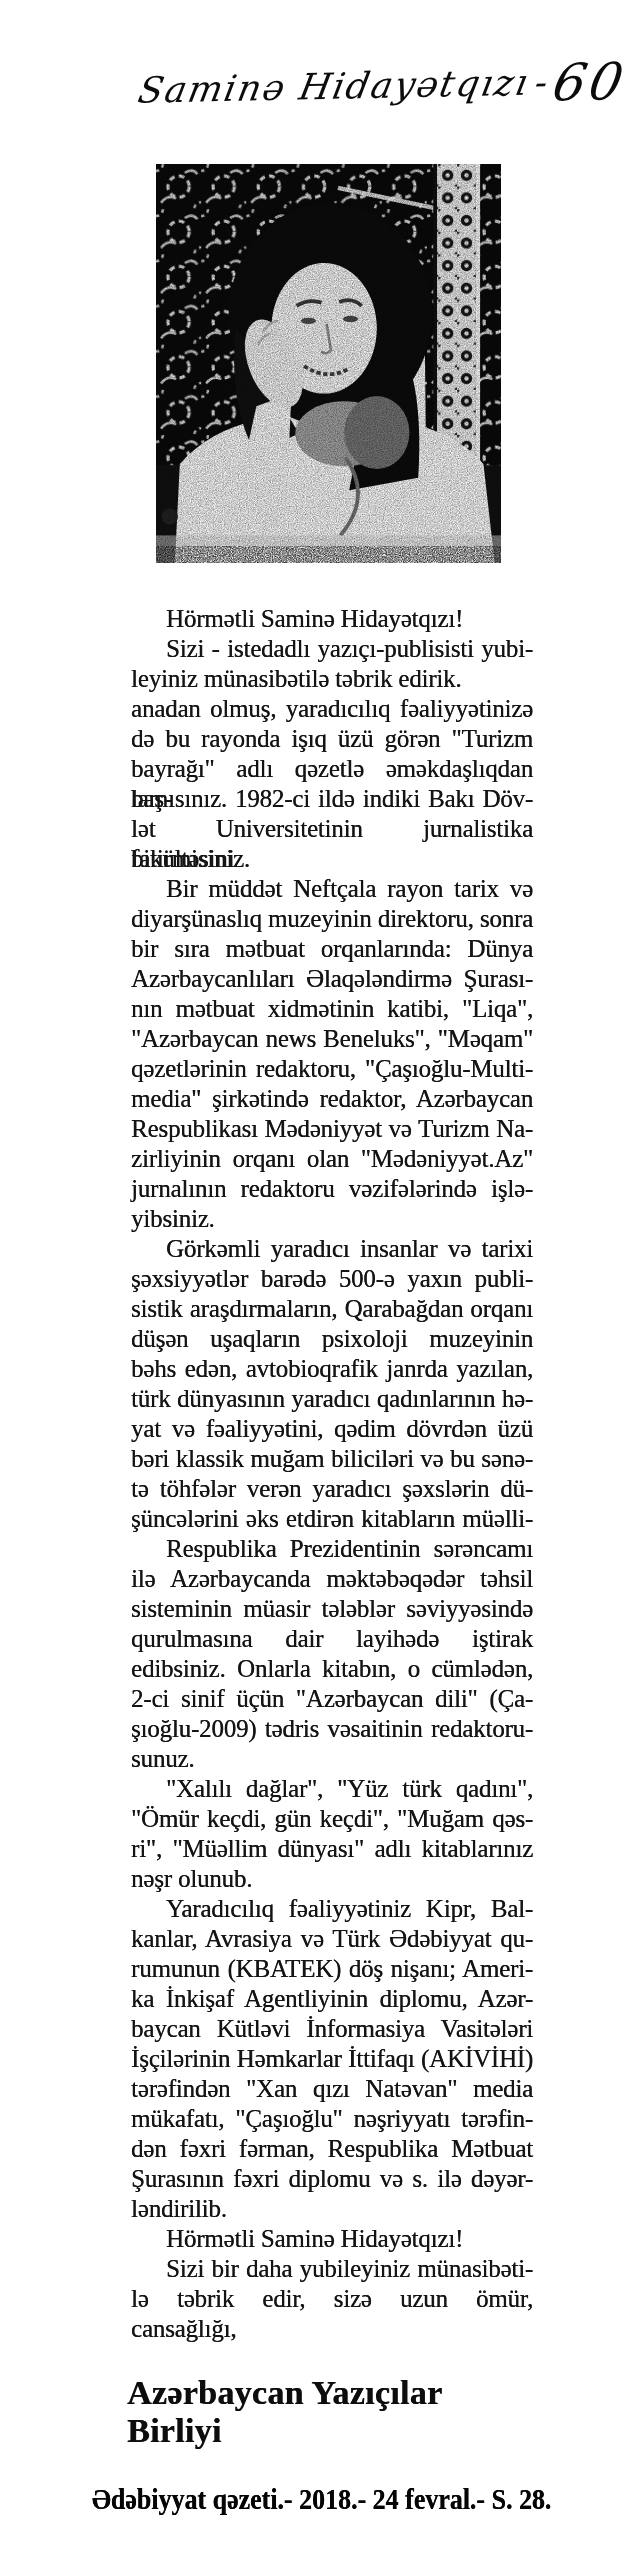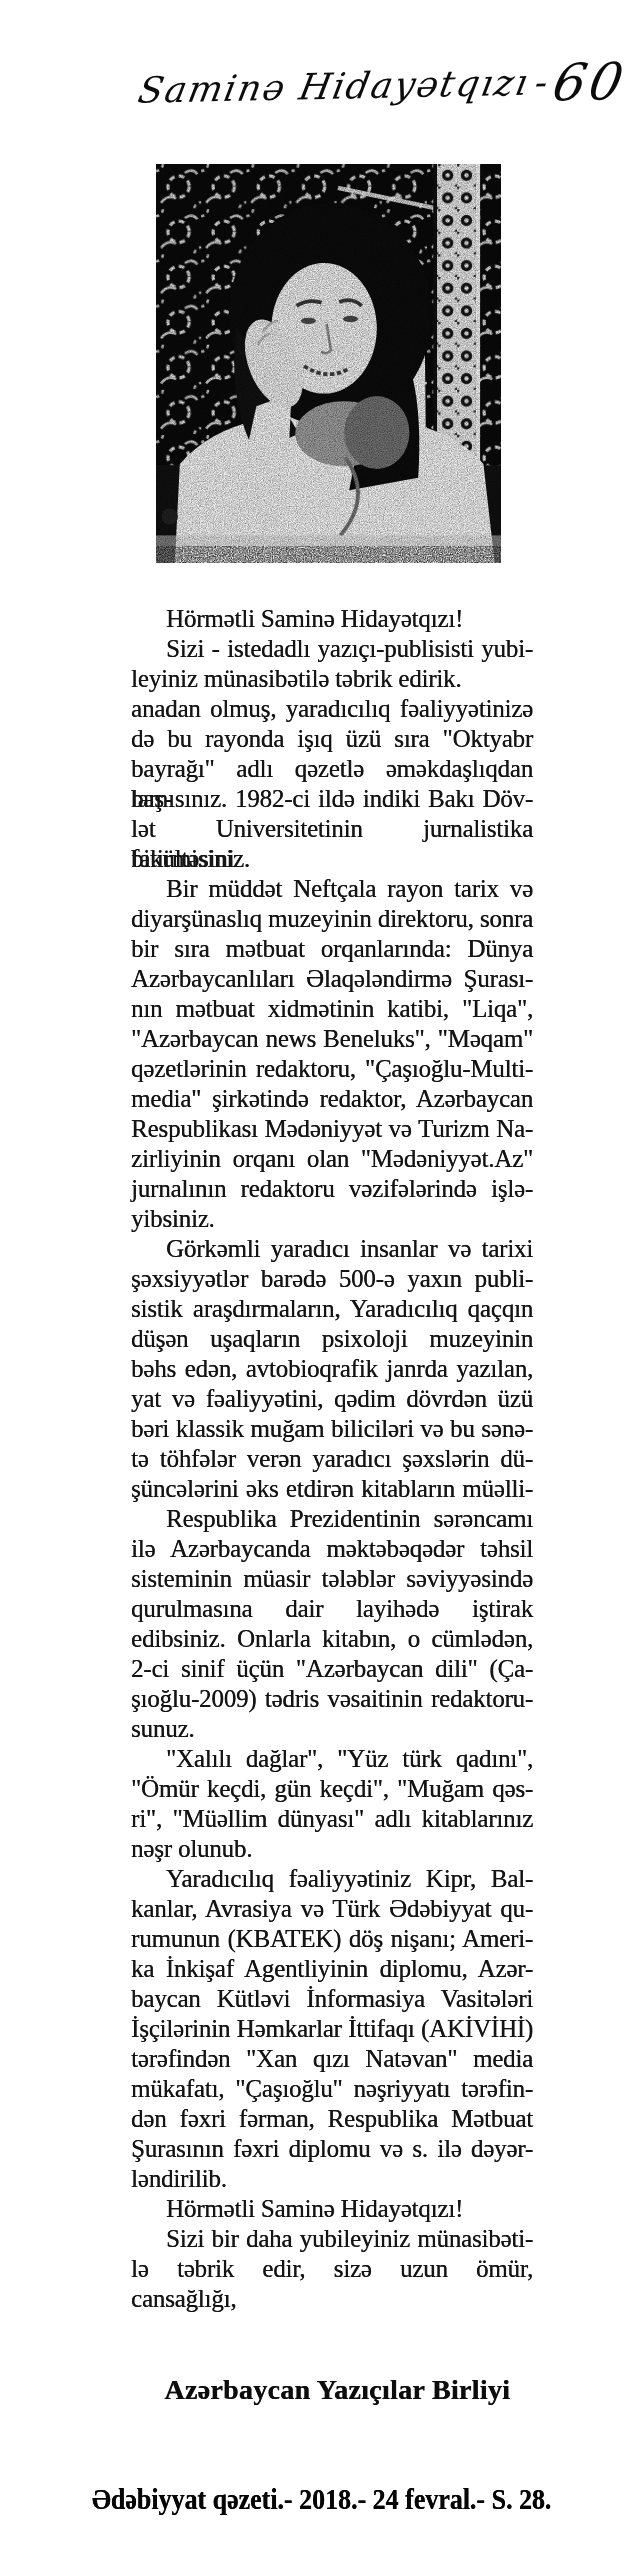--- a/index.html
+++ b/index.html
@@ -28,23 +28,23 @@
   .article{
     position:absolute;left:131px;top:604px;width:402px;
     font-size:25px;letter-spacing:-0.2px;
     text-shadow:0.3px 0.3px 0 #2a2a2a;
   }
   .para{margin:0;}
   .line{height:30px;line-height:30px;white-space:nowrap;}
   .line.just{white-space:normal;text-align:justify;text-align-last:justify;}
   .line.indent{text-indent:35px;}
   .signature{
-    position:absolute;left:145px;top:2374px;width:402px;
+    position:absolute;left:127px;top:2374px;width:402px;
     box-sizing:border-box;padding-right:17.6px;
-    text-align:center;font-weight:bold;font-size:28px;
+    text-align:left;font-weight:bold;font-size:34px;
     letter-spacing:0.3px;color:#0d0d0d;
     text-shadow:0.4px 0.4px 0 #222;
   }
   .footer{
     position:absolute;left:0;top:2483px;width:643px;
     text-align:center;font-weight:bold;font-size:29.5px;
     color:#050505;transform:scaleX(0.88);
     text-shadow:0.3px 0.3px 0 #111;
   }
 </style>
@@ -120,21 +120,21 @@
   <div class="article">
       <div class="para">
         <div class="line indent">Hörmətli Saminə Hidayətqızı!</div>
       </div>
       <div class="para">
         <div class="line just indent">Sizi - istedadlı yazıçı-publisisti yubi-</div>
         <div class="line">leyiniz münasibətilə təbrik edirik.</div>
       </div>
       <div class="para">
         <div class="line just">anadan olmuş, yaradıcılıq fəaliyyətinizə</div>
-        <div class="line just">də bu rayonda işıq üzü sıra "Oktyabr</div>
+        <div class="line just">də bu rayonda işıq üzü görən "Turizm</div>
         <div class="line just">bayrağı" adlı qəzetlə əməkdaşlıqdan baş-</div>
         <div class="line just">lamısınız. 1982-ci ildə indiki Bakı Döv-</div>
         <div class="line just">lət Universitetinin jurnalistika fakültəsini</div>
         <div class="line">bitirmisiniz.</div>
       </div>
       <div class="para">
         <div class="line just indent">Bir müddət Neftçala rayon tarix və</div>
         <div class="line just">diyarşünaslıq muzeyinin direktoru, sonra</div>
         <div class="line just">bir sıra mətbuat orqanlarında: Dünya</div>
         <div class="line just">Azərbaycanlıları Əlaqələndirmə Şurası-</div>
@@ -143,23 +143,24 @@
         <div class="line just">qəzetlərinin redaktoru, "Çaşıoğlu-Multi-</div>
         <div class="line just">media" şirkətində redaktor, Azərbaycan</div>
         <div class="line just">Respublikası Mədəniyyət və Turizm Na-</div>
         <div class="line just">zirliyinin orqanı olan "Mədəniyyət.Az"</div>
         <div class="line just">jurnalının  redaktoru vəzifələrində işlə-</div>
         <div class="line">yibsiniz.</div>
       </div>
       <div class="para">
         <div class="line just indent">Görkəmli yaradıcı  insanlar və tarixi</div>
         <div class="line just">şəxsiyyətlər barədə  500-ə yaxın publi-</div>
-        <div class="line just">sistik araşdırmaların, Yaradıcılıq qaçqın</div>
+        <div class="line just">sistik araşdırmaların, Qarabağdan orqanı</div>
         <div class="line just">düşən uşaqların psixoloji muzeyinin</div>
         <div class="line just">bəhs edən, avtobioqrafik janrda yazılan,</div>
+        <div class="line just">türk dünyasının yaradıcı qadınlarının hə-</div>
         <div class="line just">yat və fəaliyyətini, qədim dövrdən üzü</div>
         <div class="line just">bəri klassik muğam biliciləri və bu sənə-</div>
         <div class="line just">tə töhfələr verən yaradıcı şəxslərin dü-</div>
         <div class="line just">şüncələrini əks etdirən kitabların müəlli-</div>
       </div>
       <div class="para">
         <div class="line just indent">Respublika Prezidentinin sərəncamı</div>
         <div class="line just">ilə Azərbaycanda məktəbəqədər təhsil</div>
         <div class="line just">sisteminin müasir tələblər səviyyəsində</div>
         <div class="line just">qurulmasına dair layihədə iştirak</div>

